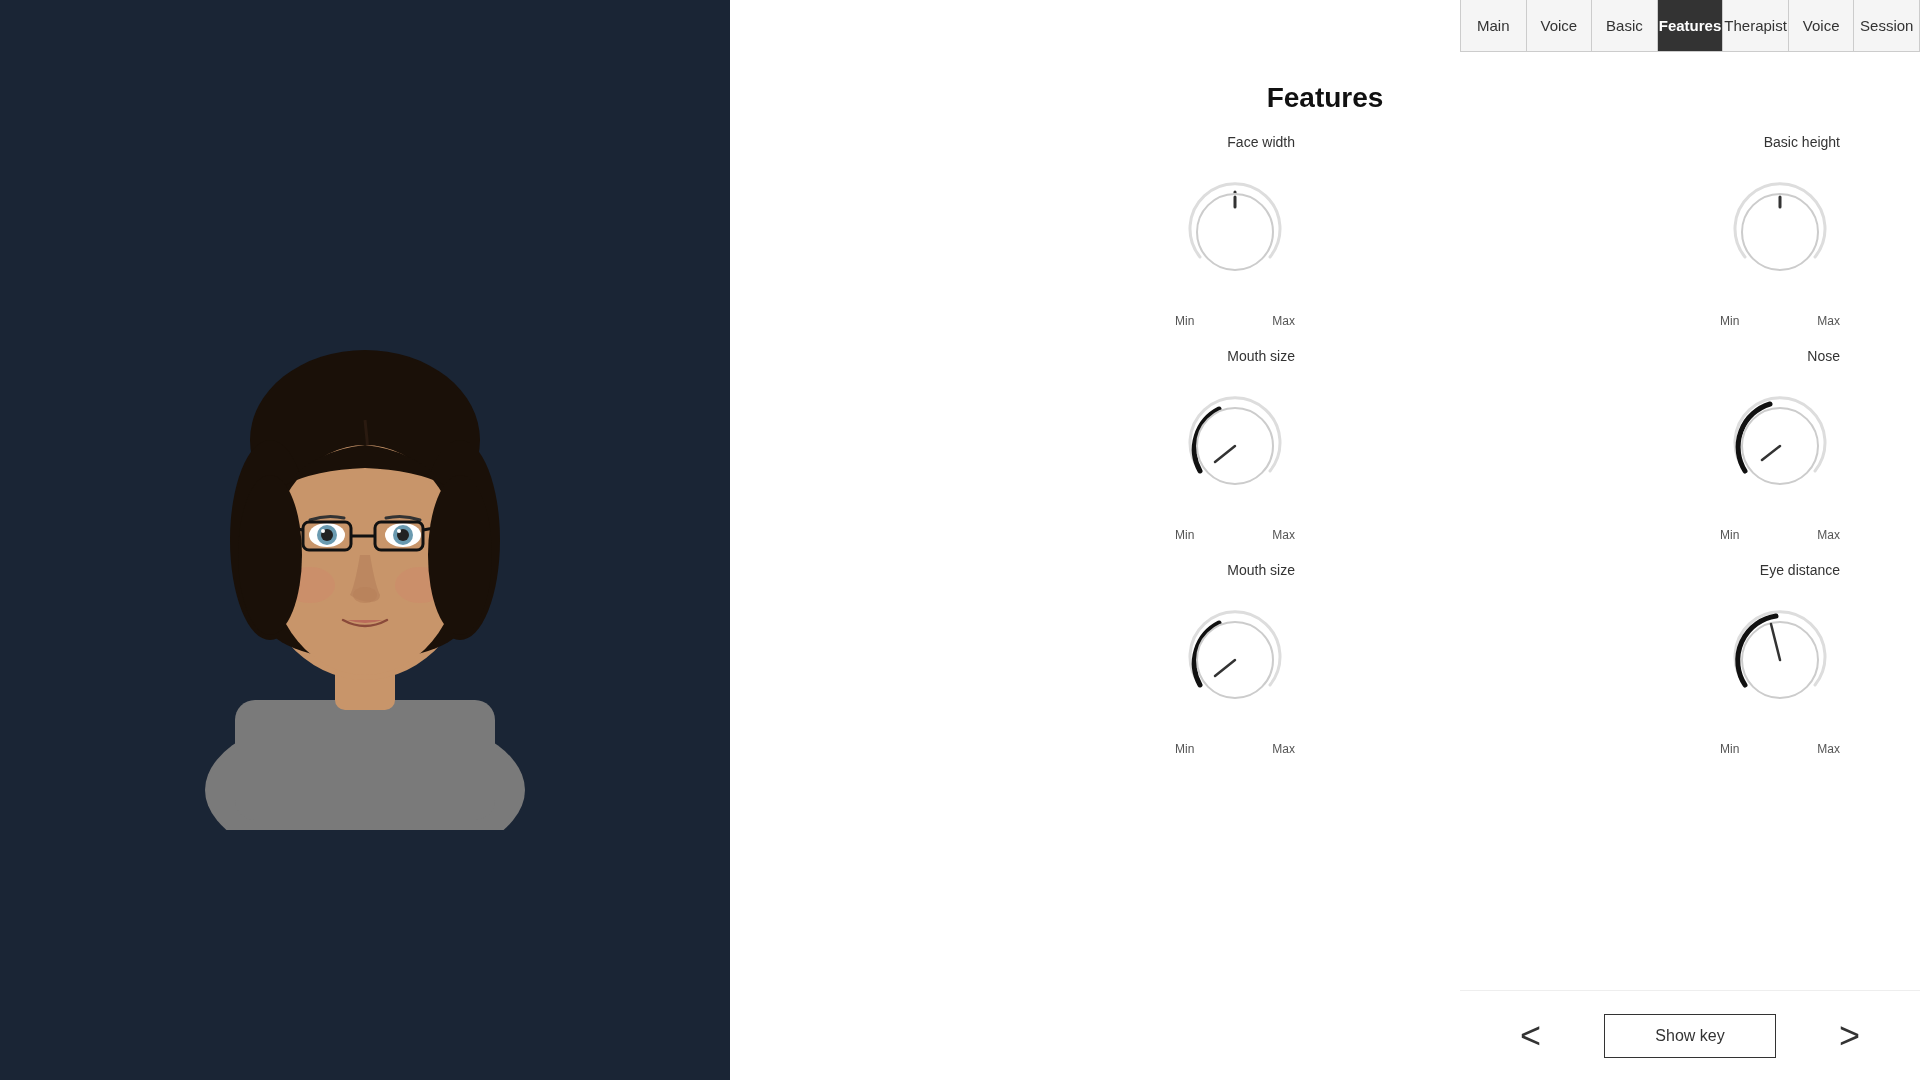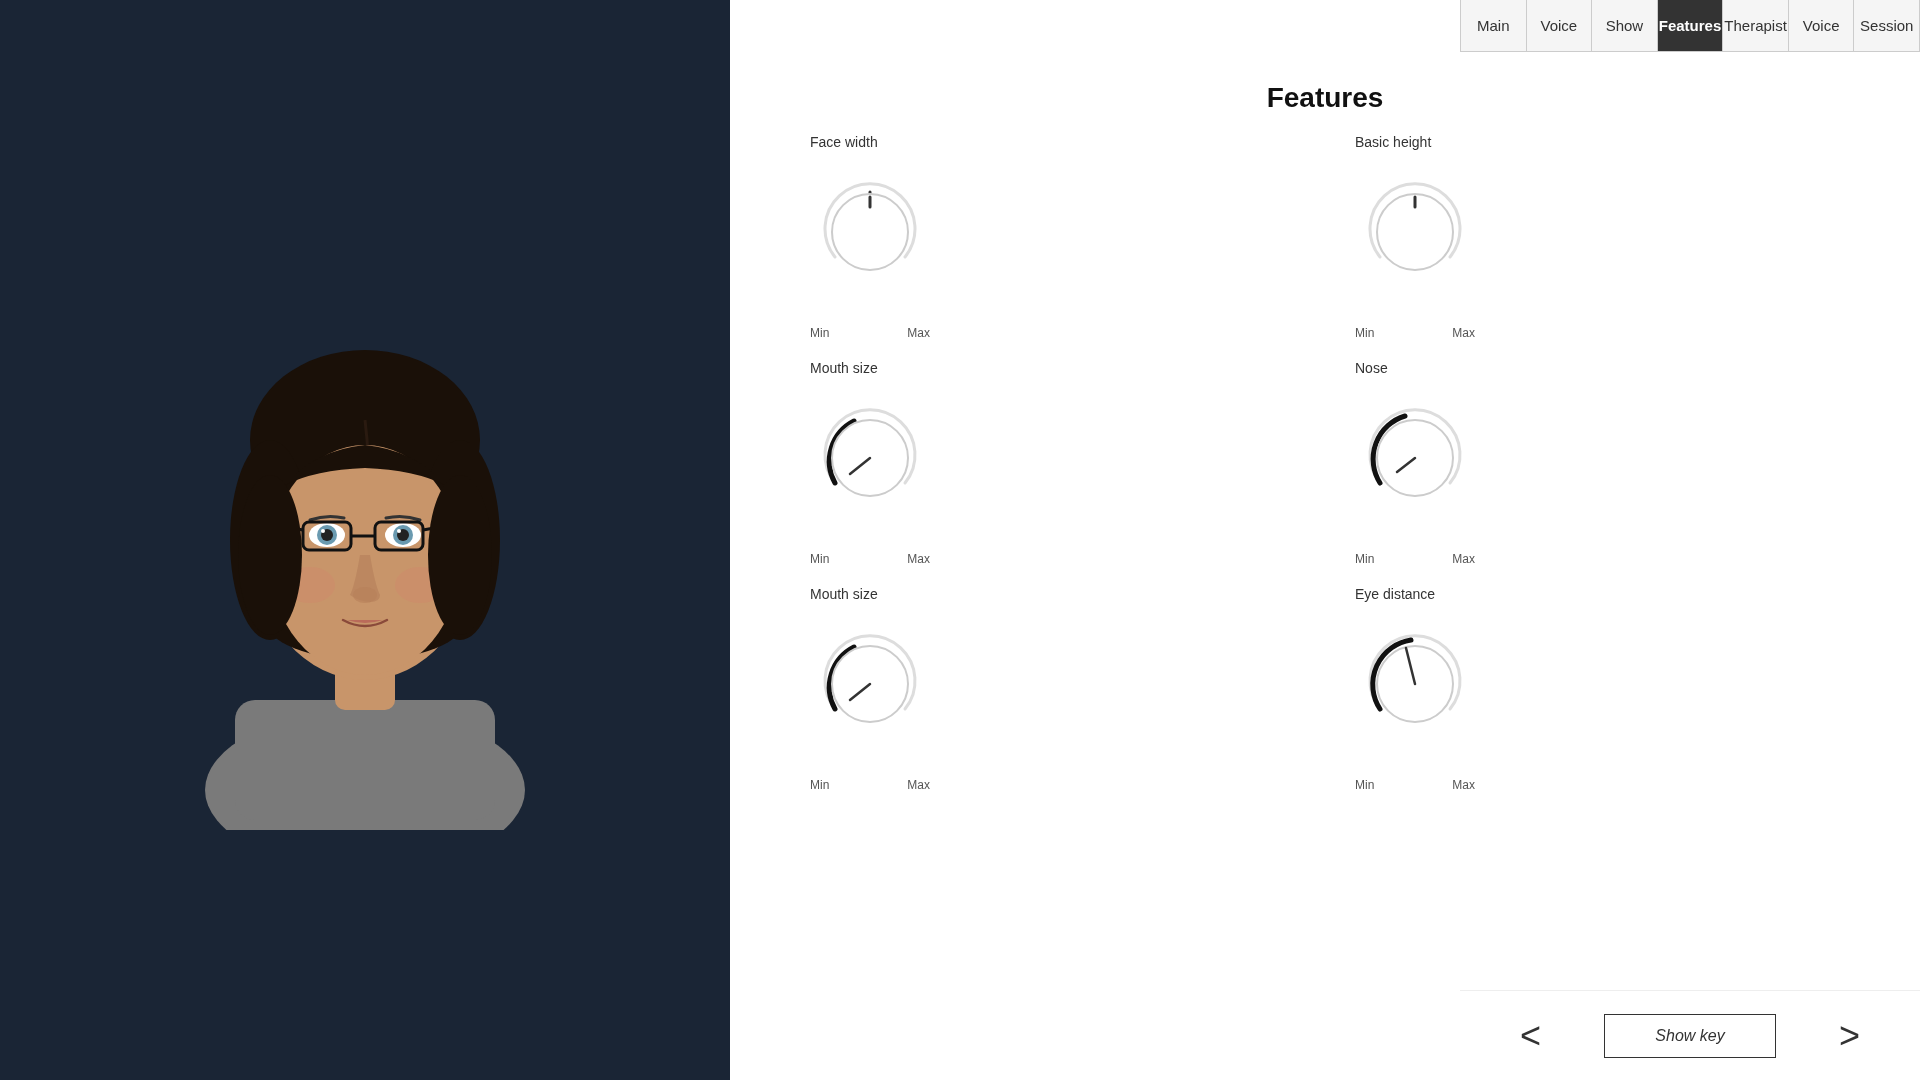--- a/index.html
+++ b/index.html
@@ -88,21 +88,21 @@
       display: grid;
       grid-template-columns: 1fr 1fr;
       gap: 20px 60px;
       padding: 0 80px;
       width: 100%;
     }
 
     .knob-container {
       display: flex;
       flex-direction: column;
-      align-items: flex-start;
+      align-items: flex-end;
       gap: 18px;
     }
 
     .knob-label {
       font-size: 14px;
       color: #333;
       margin-bottom: 4px;
     }
 
     .knob-wrapper {
@@ -110,21 +110,21 @@
       width: 120px;
       height: 120px;
     }
 
     .knob-minmax {
       display: flex;
       justify-content: space-between;
       width: 120px;
       font-size: 12px;
       color: #555;
-      margin-top: 16px;
+      margin-top: 4px;
     }
 
     
     .bottom-bar {
       position: absolute;
       bottom: 0;
       left: 730px;
       right: 0;
       height: 90px;
       background: #fff;
@@ -144,21 +144,20 @@
       font-weight: 300;
     }
 
     .show-key-btn {
       border: 1.5px solid #333;
       background: #fff;
       padding: 12px 50px;
       font-size: 16px;
       cursor: pointer;
       color: #333;
-      font-style: italic;
     }
 
     
     .knob-svg {
       width: 120px;
       height: 120px;
     }
   </style>
 </head>
 <body>
@@ -232,21 +231,21 @@
         <ellipse cx="305" cy="245" rx="32" ry="80" fill="#1a1008"></ellipse>
       </svg>
     </div>
   </div>
 
   <div class="features-panel">
 
     <div class="nav-bar">
       <div class="nav-tab">Main</div>
       <div class="nav-tab">Voice</div>
-      <div class="nav-tab">Show</div>
+      <div class="nav-tab">Basic</div>
       <div class="nav-tab active">Features</div>
       <div class="nav-tab">Therapist</div>
       <div class="nav-tab">Voice</div>
       <div class="nav-tab">Session</div>
     </div>
 
     <h1 class="features-title">Features</h1>
 
     <div class="knobs-grid">
 

